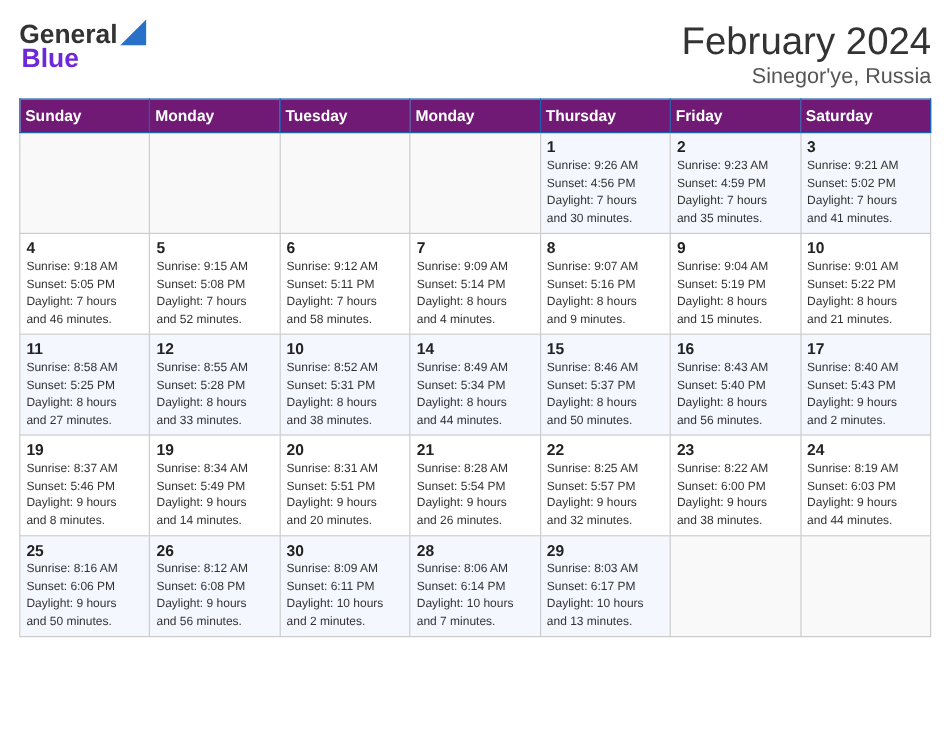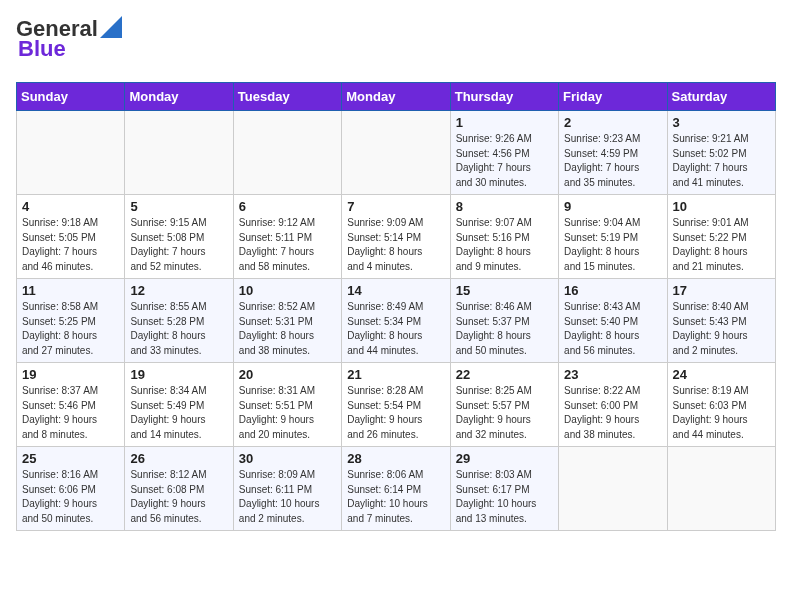--- a/index.html
+++ b/index.html
@@ -7,21 +7,21 @@
       font-family: Arial, sans-serif;
       background: #fff;
       width: 792px;
       min-height: 612px;
       padding: 16px;
     }
     .header {
       display: flex;
       justify-content: space-between;
       align-items: flex-start;
-      margin-bottom: 20px;
+      margin-bottom: 8px;
     }
     .logo {
       display: flex;
       flex-direction: column;
       align-items: flex-start;
     }
     .title-area {
       text-align: right;
     }
     .title-area h1 {
@@ -32,21 +32,21 @@
     .title-area h2 {
       font-size: 18px;
       font-weight: normal;
       color: #555;
     }
     .calendar {
       width: 100%;
       border-collapse: collapse;
     }
     .calendar th {
-      background: #6d28d9;
+      background: #701a75;
       color: #fff;
       font-size: 13px;
       font-weight: bold;
       padding: 6px 4px;
       text-align: left;
       border: 1px solid #2060b0;
     }
     .calendar td {
       vertical-align: top;
       border: 1px solid #ccc;
@@ -85,20 +85,24 @@
 <div class="header">
   <div class="logo">
     <div style="display:flex; align-items:center;">
       <span style="font-size:22px; font-weight:bold; color:#333;">General</span>
       <svg width="22" height="22" viewBox="0 0 22 22" style="margin-left:2px; margin-top:-4px;">
         <polygon points="0,22 22,22 22,0" fill="#2970c8"></polygon>
       </svg>
     </div>
     <span style="font-size:22px; font-weight:bold; color:#6d28d9; margin-top:-6px; margin-left:2px;">Blue</span>
   </div>
+  <div class="title-area">
+    <h1>February 2024</h1>
+    <h2>Sinegor'ye, Russia</h2>
+  </div>
 </div>
 
 <table class="calendar">
   <thead>
     <tr>
     <th>Sunday</th>
         <th>Monday</th>
         <th>Tuesday</th>
         <th>Monday</th>
         <th>Thursday</th>

